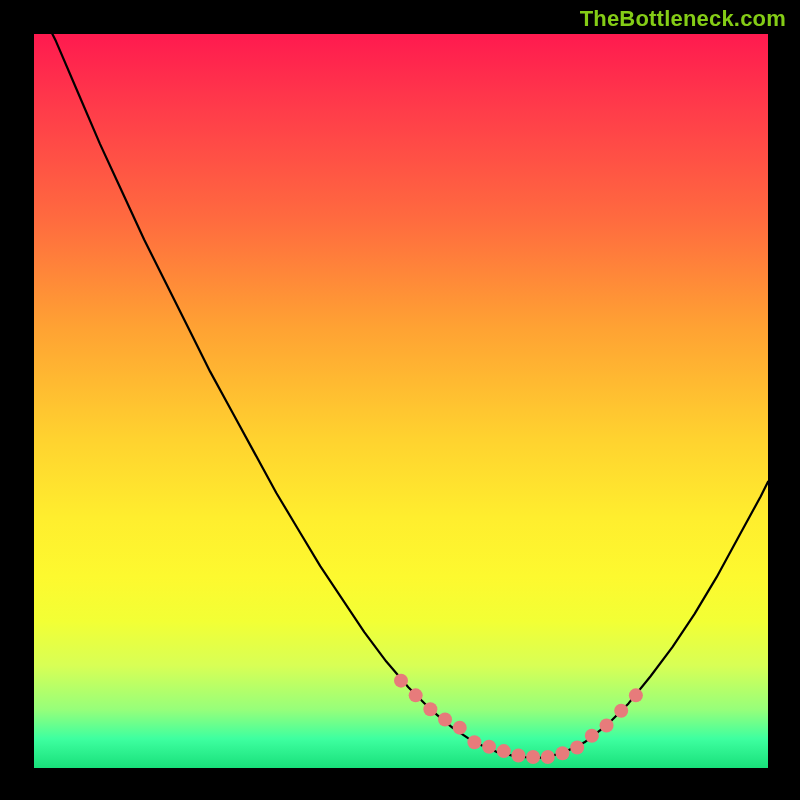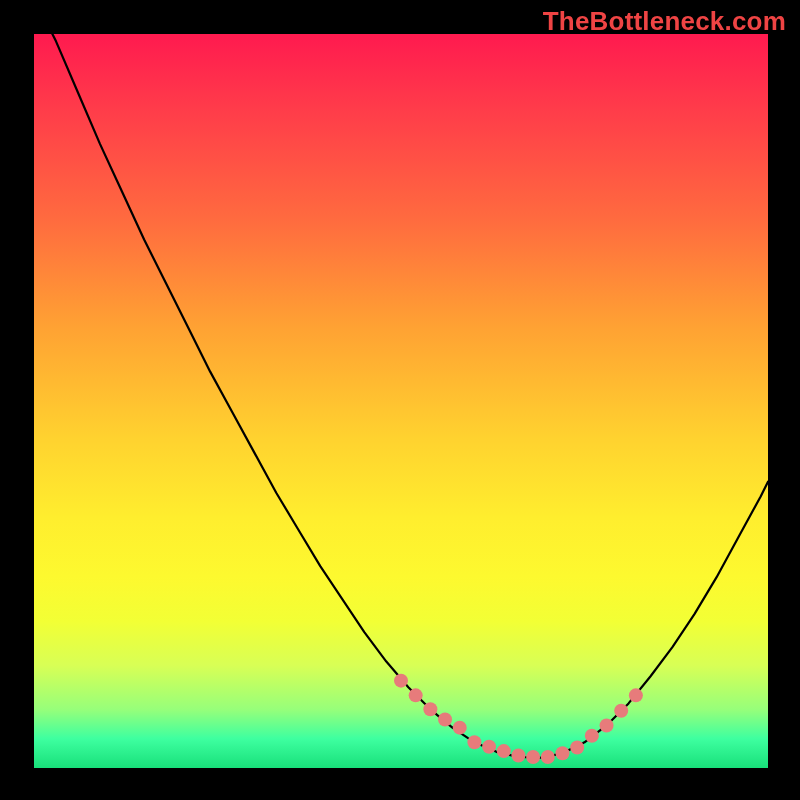--- a/index.html
+++ b/index.html
@@ -39,23 +39,23 @@
       #97ff7a 92%,
       #3effa0 96%,
       #18e07a 100%
     );
   }
   .watermark {
     position: absolute;
     top: 6px;
     right: 14px;
     font-family: Arial, Helvetica, sans-serif;
-    font-size: 26px;
+    font-size: 22px;
     font-weight: 600;
-    color: #ef4444;
+    color: #84cc16;
     letter-spacing: 0.2px;
     user-select: none;
   }
   svg.curve {
     position: absolute;
     left: 0;
     top: 0;
     width: 734px;
     height: 734px;
     overflow: visible;

